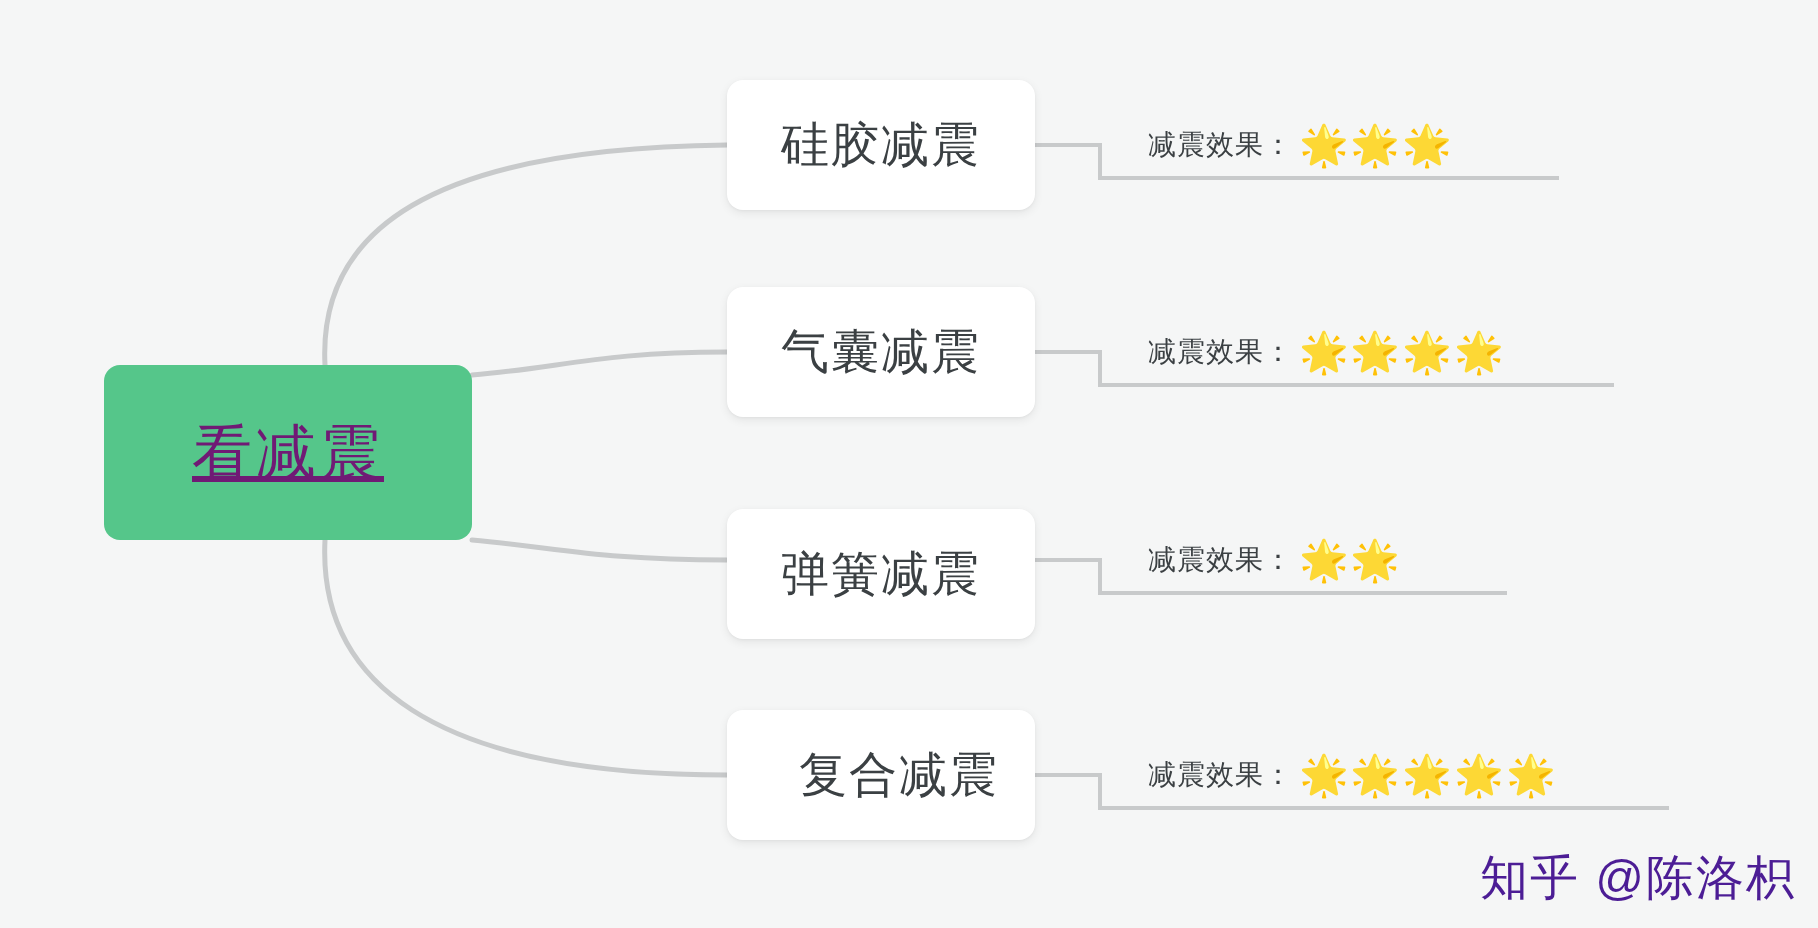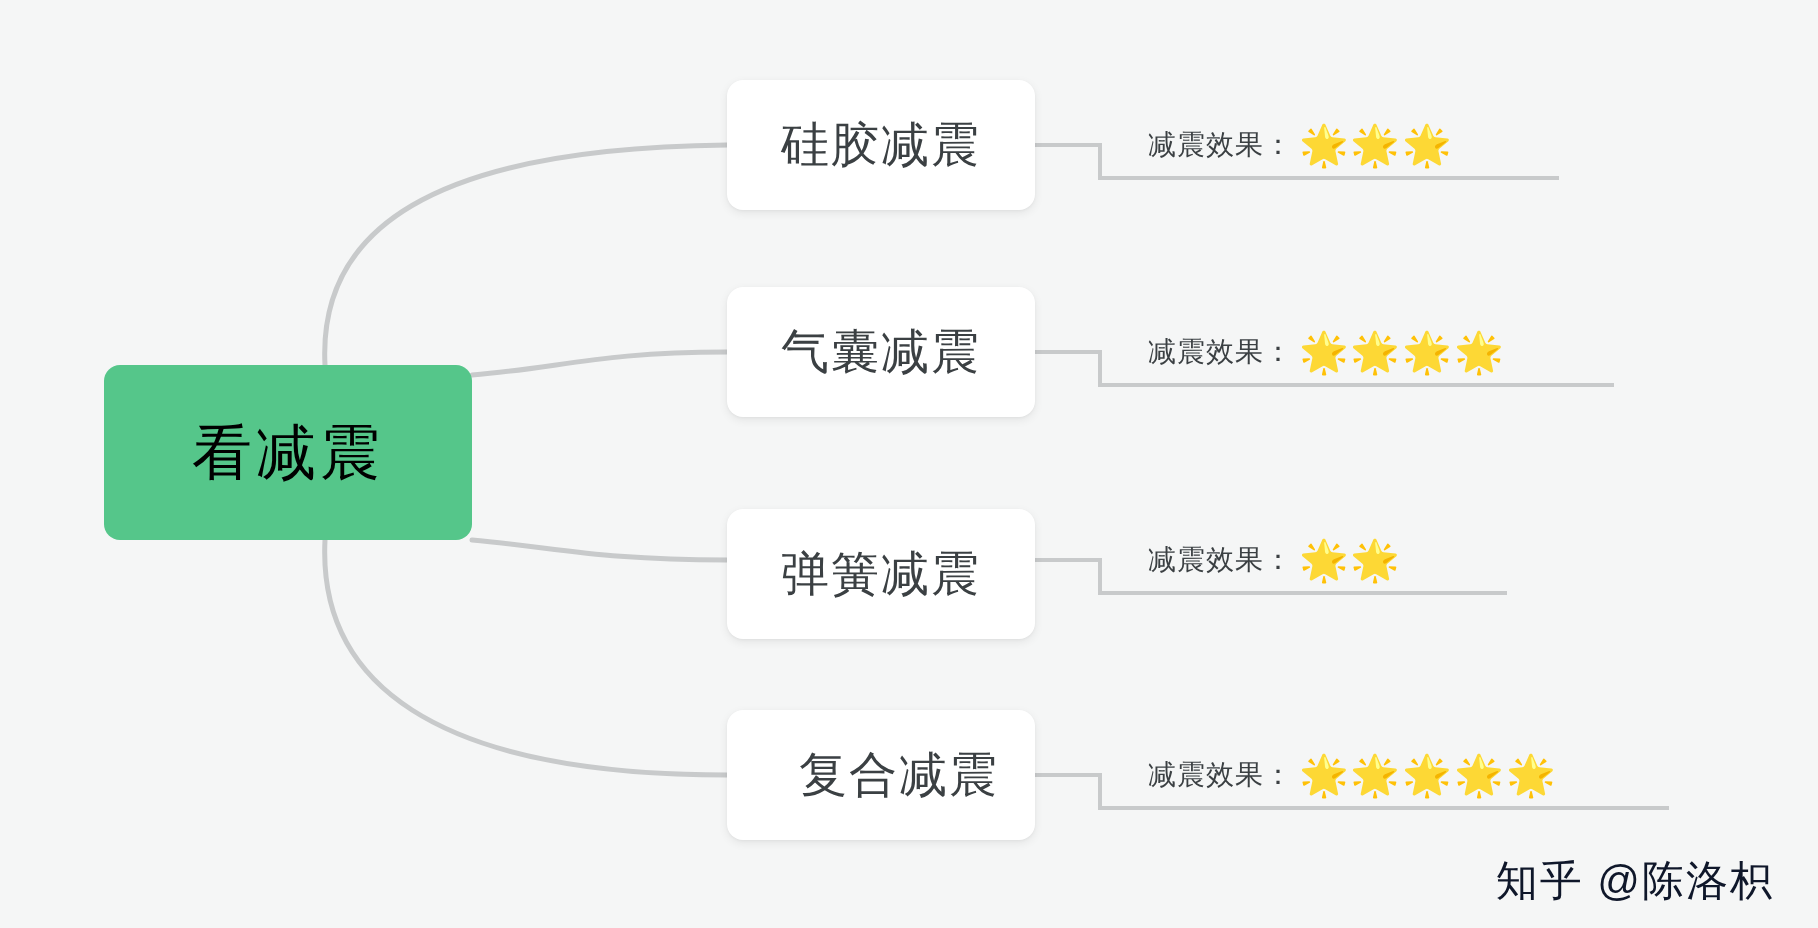--- a/index.html
+++ b/index.html
@@ -95,25 +95,25 @@
   .leaf-stars {
     font-size: 40px;
     line-height: 1;
     margin-left: 6px;
     letter-spacing: 2px;
   }
 
   
   .watermark {
     position: absolute;
-    right: 44px;
+    right: 22px;
     bottom: 26px;
     z-index: 4;
-    color: #0f172a;
-    font-size: 42px;
+    color: #4c1d95;
+    font-size: 48px;
     letter-spacing: 2px;
     line-height: 1;
     white-space: nowrap;
     user-select: none;
   }
 </style>
 </head>
 <body style="background: rgb(245, 246, 246);">
 
 <div id="canvas" style="background: rgb(245, 246, 246);">
@@ -135,21 +135,21 @@
 
       <path d="M 1035 352 L 1100 352 L 1100 385 L 1612 385"></path>
 
       <path d="M 1035 560 L 1100 560 L 1100 593 L 1505 593"></path>
 
       <path d="M 1035 775 L 1100 775 L 1100 808 L 1667 808"></path>
     </g>
   </svg>
 
   <div class="root-node" style="background: rgb(85, 198, 138);">
-    <span class="root-label" style="color: #000000;">看减震</span>
+    <span class="root-label" style="color: #701a75; text-decoration: underline;">看减震</span>
   </div>
 
   <div class="branch-node" style="left:727px; top:80px;">
     <span class="branch-label" style="color: rgb(59, 64, 67);">硅胶减震</span>
   </div>
   <div class="leaf" style="left:1148px; top:113px;">
     <span class="leaf-label" style="color: rgb(59, 64, 67);">减震效果：</span>
     <span class="leaf-stars">🌟🌟🌟</span>
   </div>
 

